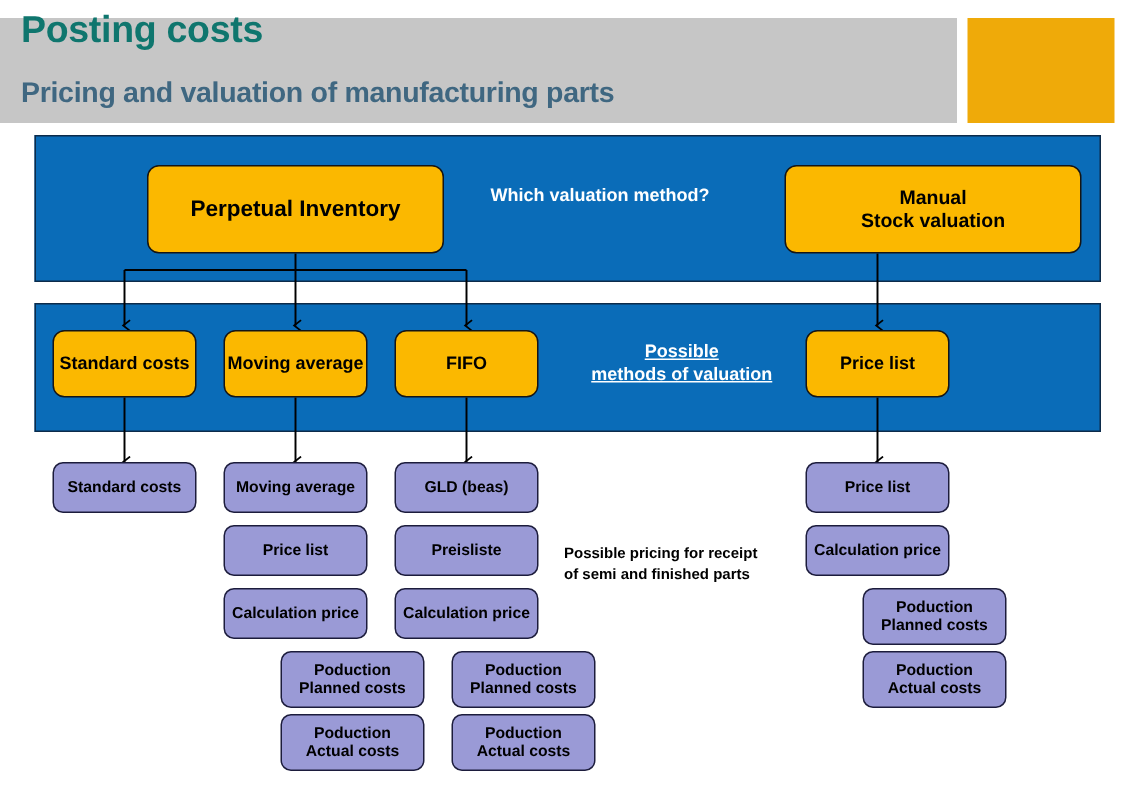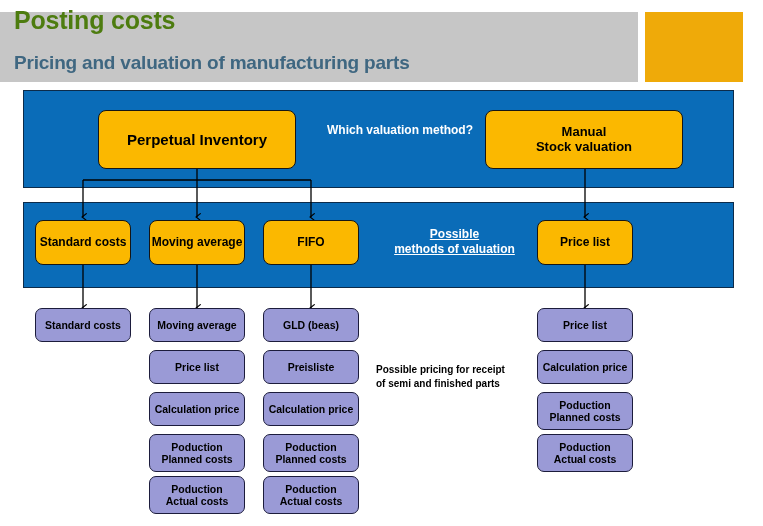--- a/index.html
+++ b/index.html
@@ -29,21 +29,21 @@
     height: 70px;
     background: #c6c6c6;
     box-sizing: border-box;
     padding-left: 14px;
   }
   .header-title {
     position: absolute;
     left: 14px; top: 6px;
     font-size: 25px;
     font-weight: bold;
-    color: #4d7c0f;
+    color: #0f766e;
     letter-spacing: -0.2px;
     white-space: nowrap;
   }
   .header-sub {
     position: absolute;
     left: 14px; top: 41px;
     font-size: 19px;
     font-weight: bold;
     color: #3f6781;
     letter-spacing: -0.2px;
@@ -86,21 +86,21 @@
   .box-amber {
     background: #fbb800;
     border-color: #151515;
   }
   .box-purple {
     background: #9a9ad6;
     border-color: #1c1c3c;
     border-radius: 7px;
     border-width: 1.4px;
   }
-  .box-lines { flex-direction: column; }
+  .box-lines { flex-direction: column; margin-left: 38px; }
 
   
   #box-perpetual {
     left: 98px; top: 110px; width: 198px; height: 59px; font-size: 15px;
   }
   #box-manual {
     left: 485px; top: 110px; width: 198px; height: 59px; font-size: 13px;
   }
 
   

